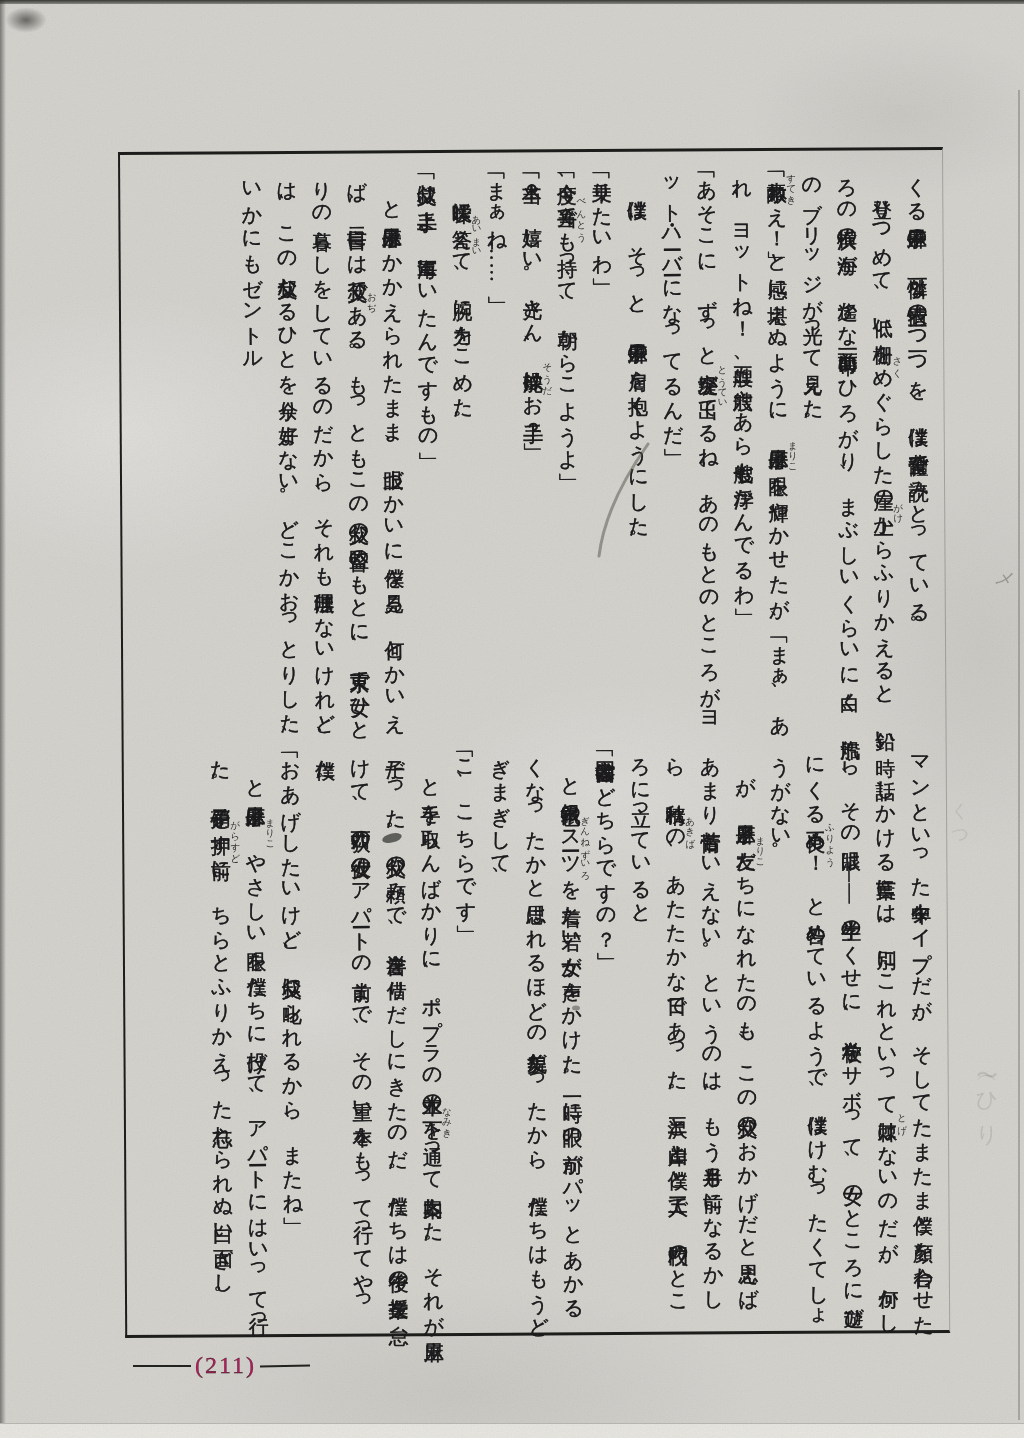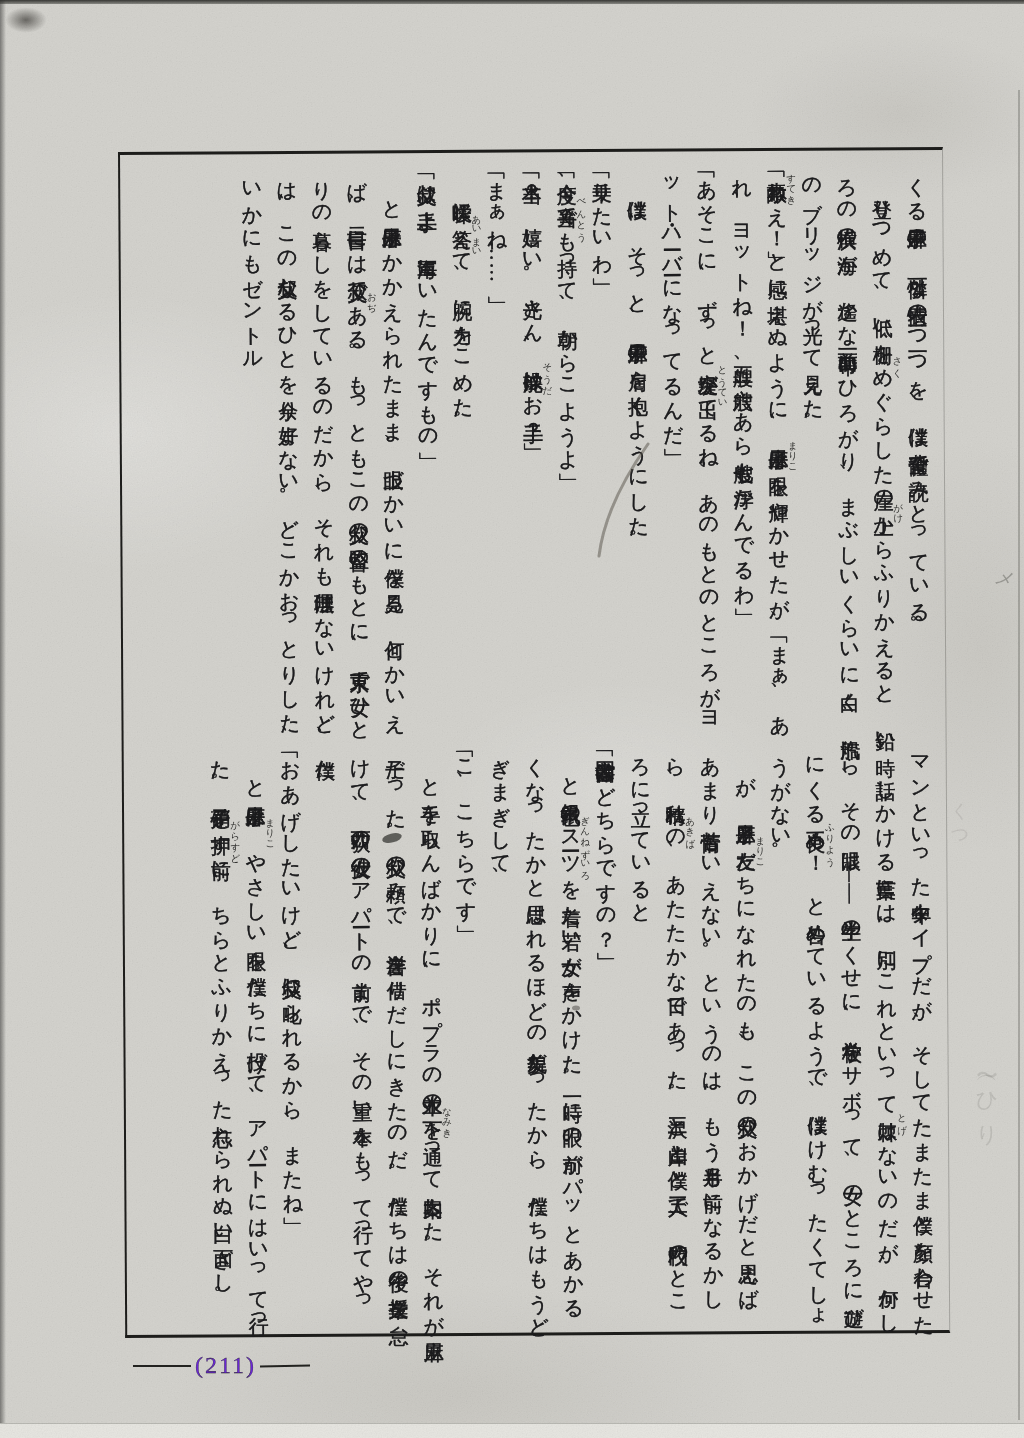--- a/index.html
+++ b/index.html
@@ -48,21 +48,21 @@
   .para{margin:0;padding:0;}
   .para.indent{text-indent:1em;}
   .rb{position:relative;}
   .rt{
     position:absolute;left:20px;top:1px;
     font-size:9.5px;line-height:10px;letter-spacing:.3px;
     -webkit-text-stroke:0;text-shadow:none;color:#2e2e2c;white-space:nowrap;
   }
 
   
-  .footer{position:absolute;left:133px;top:1352px;z-index:3;display:flex;align-items:center;color:#6d28d9;}
+  .footer{position:absolute;left:133px;top:1352px;z-index:3;display:flex;align-items:center;color:#be185d;}
   .dash{height:2px;background:#22221f;display:inline-block;}
   .dash.d1{width:58px;margin-right:4px;}
   .dash.d2{width:50px;margin-left:4px;transform:rotate(-1.2deg);}
   .pageno{font-size:24px;letter-spacing:2px;-webkit-text-stroke:.3px #1d1d1b;}
 
   
   .smudge-svg{position:absolute;inset:0;z-index:4;pointer-events:none;}
   .pencil-mark{position:absolute;left:995px;top:565px;font-size:20px;color:rgba(70,70,66,.38);transform:rotate(18deg);z-index:2;}
   .bleed{position:absolute;z-index:1;color:rgba(80,78,72,.16);font-size:22px;filter:blur(.6px);writing-mode:vertical-rl;letter-spacing:8px;}
   .bleed.b1{left:972px;top:1060px;}

